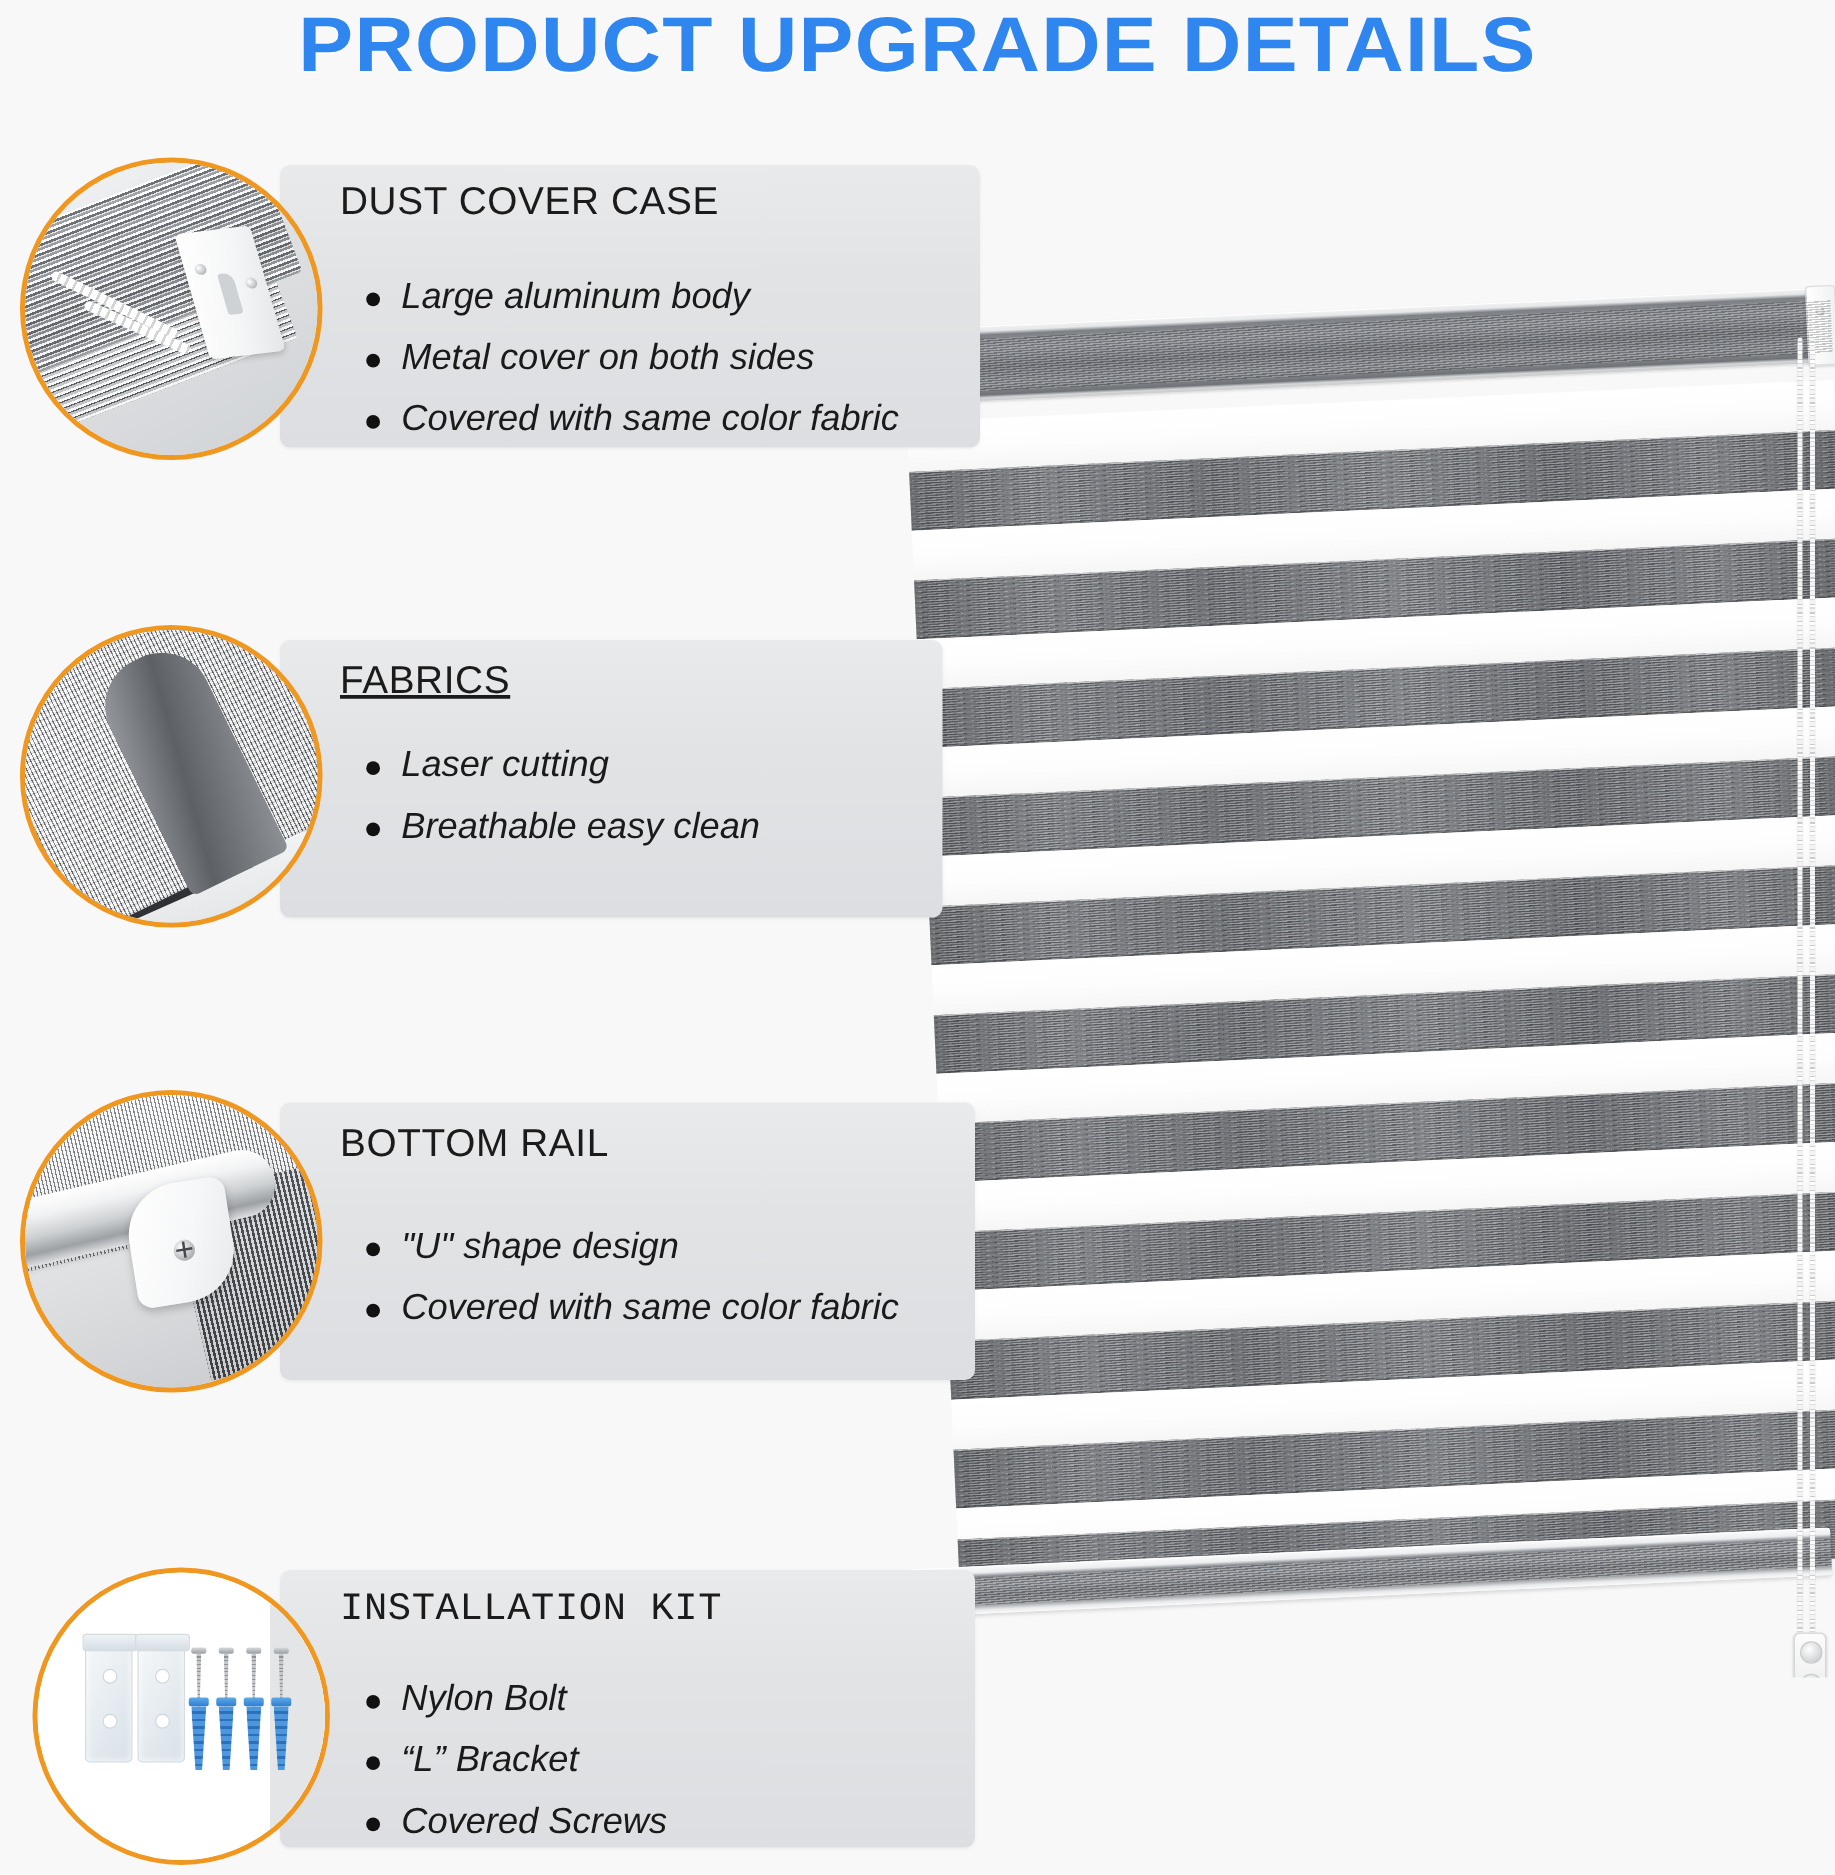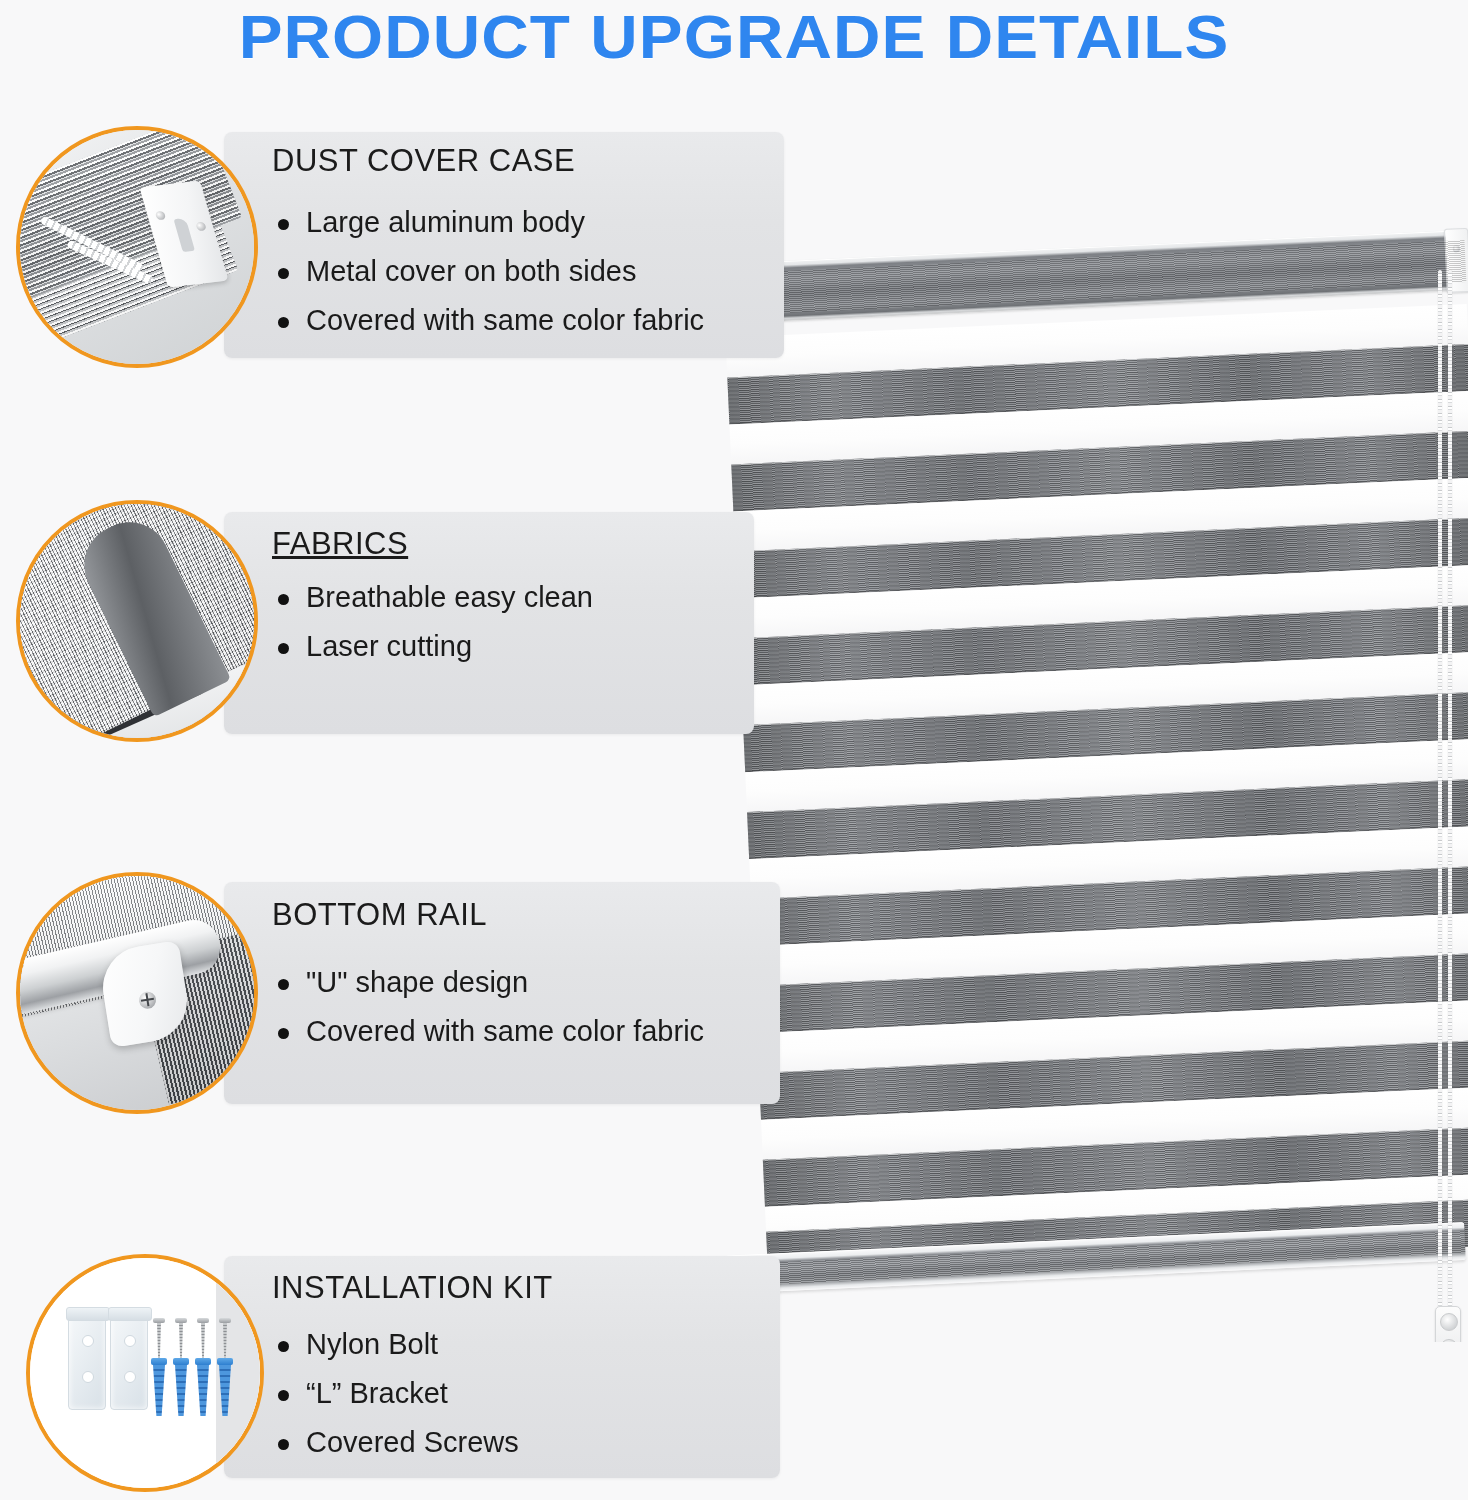--- a/index.html
+++ b/index.html
@@ -142,21 +142,21 @@
     background:linear-gradient(180deg,#e9eaec 0%,#e2e3e5 40%,#dddee1 100%);
     border-radius:8px;
     box-shadow:0 1px 3px rgba(0,0,0,.06);
   }
   .f-title{
     position:absolute;
     font-size:31px;letter-spacing:.5px;color:#1b1b1b;
     font-weight:500;
     white-space:nowrap;
   }
-  .bullets{position:absolute;margin:0;padding:0;list-style:none;}
+  .bullets{position:absolute;margin:15px;padding:0;list-style:none;font-style:italic;}
   .bullets li{
     position:relative;
     font-size:29px;line-height:49px;color:#1a1a1a;
     padding-left:30px;white-space:nowrap;
   }
   .bullets li::before{
     content:"";position:absolute;left:2px;top:21px;
     width:11px;height:11px;border-radius:50%;background:#111;
   }
 
@@ -409,22 +409,22 @@
         <div class="t2-bg"></div>
         <div class="t2-base"></div>
         <div class="t2-dark"></div>
         <div class="t2-sheet"></div>
         <div class="t2-fold"></div>
       </div>
     </div>
 
     <div class="f-title" style="left:272px;top:526px;text-decoration:underline;">FABRICS</div>
     <ul class="bullets" style="left:276px;top:573px;">
+      <li>Laser cutting</li>
       <li>Breathable  easy clean</li>
-      <li>Laser cutting</li>
     </ul>
   </div>
 
   <div class="feature">
     <div class="panel" style="left:224px;top:882px;width:556px;height:222px;"></div>
 
     <div class="circ" style="left:16px;top:872px;width:242px;height:242px;">
       <div class="circ-img">
         <div class="t3-bg"></div>
         <div class="t3-fabric"></div>
@@ -491,21 +491,21 @@
           <div class="flange"></div>
             <div class="body"></div>
           </div>
         <div class="kit-anchor" style="left:187px;top:100px;">
           <div class="flange"></div>
             <div class="body"></div>
           </div>
       </div>
     </div>
 
-    <div class="f-title" style="left:272px;top:1270px;">INSTALLATION KIT</div>
+    <div class="f-title" style="left:272px;top:1270px;font-family:Liberation Mono, monospace;">INSTALLATION KIT</div>
     <ul class="bullets" style="left:276px;top:1320px;">
       <li>Nylon Bolt</li>
       <li>“L”  Bracket</li>
       <li>Covered Screws</li>
     </ul>
   </div>
 
 </div>
 
 </body></html>

